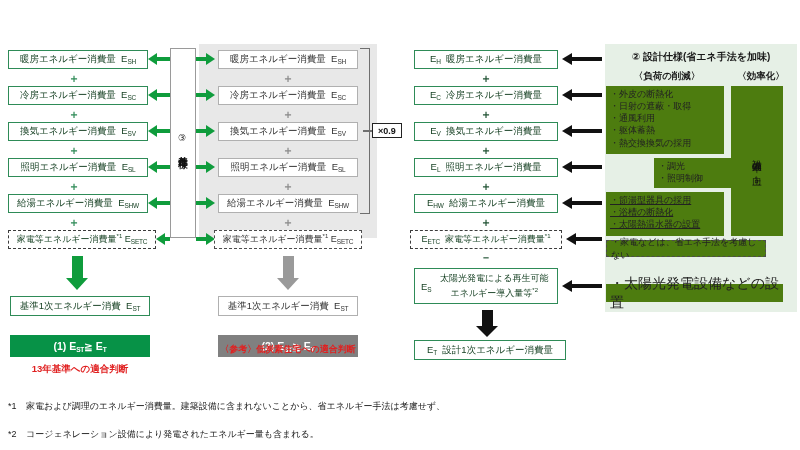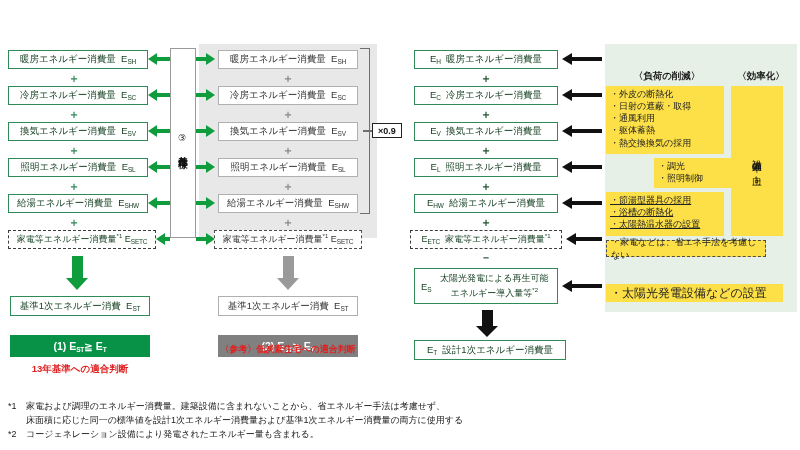--- a/index.html
+++ b/index.html
@@ -98,21 +98,21 @@
   .resbar.green{background:#079247;}
   .resbar.gray{background:#808080;}
   .rescap{
     position:absolute;text-align:center;font-size:9.5px;font-weight:bold;color:#e02020;width:100%;
   }
 
   
   .gp-title{position:absolute;font-size:10px;font-weight:bold;color:#1a1a1a;text-align:center;width:100%;}
   .gp-sub{position:absolute;font-size:9.5px;font-weight:bold;color:#1a1a1a;text-align:center;}
   .gp-box{
-    position:absolute;box-sizing:border-box;background:#fde047;border:0;
+    position:absolute;box-sizing:border-box;background:#4d7c0f;border:0;
     font-size:9px;color:#222222;padding:2px 4px 2px 4px;line-height:1.35;
   }
   .gp-box.dashed{border:1px dashed #4d4d4d;display:flex;align-items:center;}
   .gp-box.vert{display:flex;align-items:center;justify-content:center;}
 
   
   .fn{position:absolute;font-size:9px;color:#1a1a1a;line-height:1.55;white-space:nowrap;}
   .fn .mark{display:inline-block;width:18px;}
   .fn .ind{display:inline-block;width:18px;}
 
@@ -307,20 +307,21 @@
   <div class="arr arr-left-black" style="left:562px;top:125px;"></div>
   <div class="arr arr-stem-black" style="left:572px;top:165px;width:30px;"></div>
   <div class="arr arr-left-black" style="left:562px;top:161px;"></div>
   <div class="arr arr-stem-black" style="left:572px;top:201px;width:30px;"></div>
   <div class="arr arr-left-black" style="left:562px;top:197px;"></div>
   <div class="arr arr-stem-black" style="left:576px;top:237px;width:26px;"></div>
   <div class="arr arr-left-black" style="left:566px;top:233px;"></div>
   <div class="arr arr-stem-black" style="left:572px;top:284px;width:30px;"></div>
   <div class="arr arr-left-black" style="left:562px;top:280px;"></div>
 
+  <div class="gp-title" style="left:605px;top:50px;width:192px;">② 設計仕様(省エネ手法を加味)</div>
   <div class="gp-sub" style="left:608px;top:70px;width:118px;">〈負荷の削減〉</div>
   <div class="gp-sub" style="left:730px;top:70px;width:62px;">〈効率化〉</div>
 
   <div class="gp-box" style="left:606px;top:86px;width:118px;height:68px;">
     <div>・外皮の断熱化</div>
     <div>・日射の遮蔽・取得</div>
     <div>・通風利用</div>
     <div>・躯体蓄熱</div>
     <div>・熱交換換気の採用</div>
   </div>
@@ -339,26 +340,23 @@
   <div class="gp-box vert" style="left:731px;top:86px;width:52px;height:150px;">
     <span class="vtext norm" style="font-size:9.5px;letter-spacing:1px;">設備効率の向上</span>
   </div>
 
   <div class="gp-box dashed" style="left:606px;top:240px;width:160px;height:17px;">
     <span style="font-size:9px;">・家電などは、省エネ手法を考慮しない</span>
   </div>
 
 
   <div class="gp-box" style="left:606px;top:284px;width:177px;height:18px;display:flex;align-items:center;">
-    <span style="font-size:12px;text-align:center;">・太陽光発電設備などの設置</span>
+    <span style="font-size:14px;">・太陽光発電設備などの設置</span>
   </div>
 
   <div class="fn" style="left:8px;top:400px;">
     <span class="mark">*1</span><span>家電および調理のエネルギー消費量。建築設備に含まれないことから、省エネルギー手法は考慮せず、</span>
   </div>
-  <div class="fn" style="left:8px;top:414px;">
-    <span class="ind"></span><span>床面積に応じた同一の標準値を設計1次エネルギー消費量および基準1次エネルギー消費量の両方に使用する</span>
-  </div>
   <div class="fn" style="left:8px;top:428px;">
     <span class="mark">*2</span><span>コージェネレーション設備により発電されたエネルギー量も含まれる。</span>
   </div>
 
 </div>
 
 </body></html>

